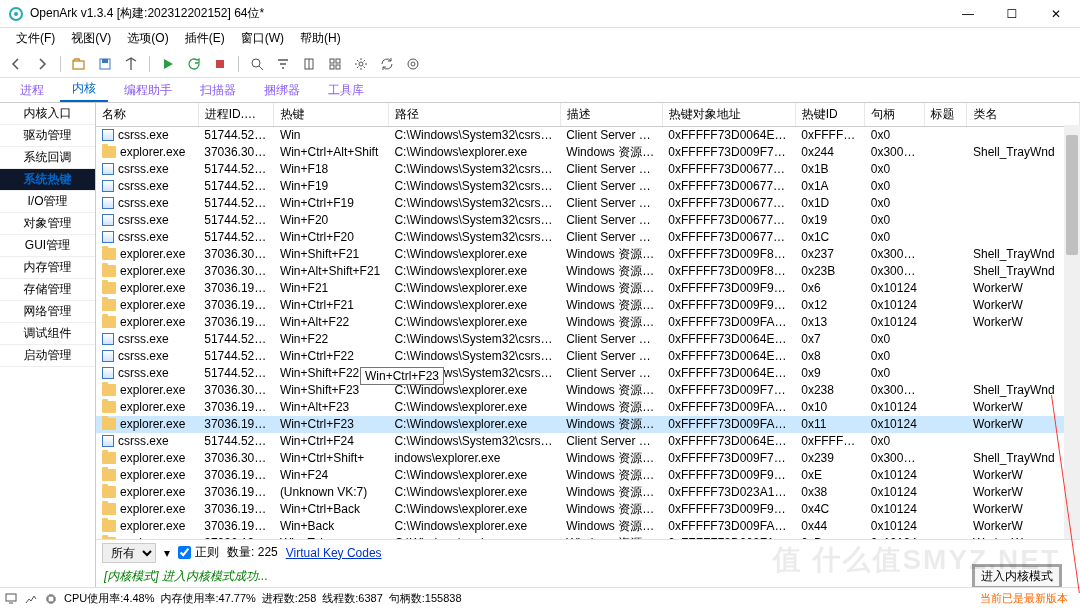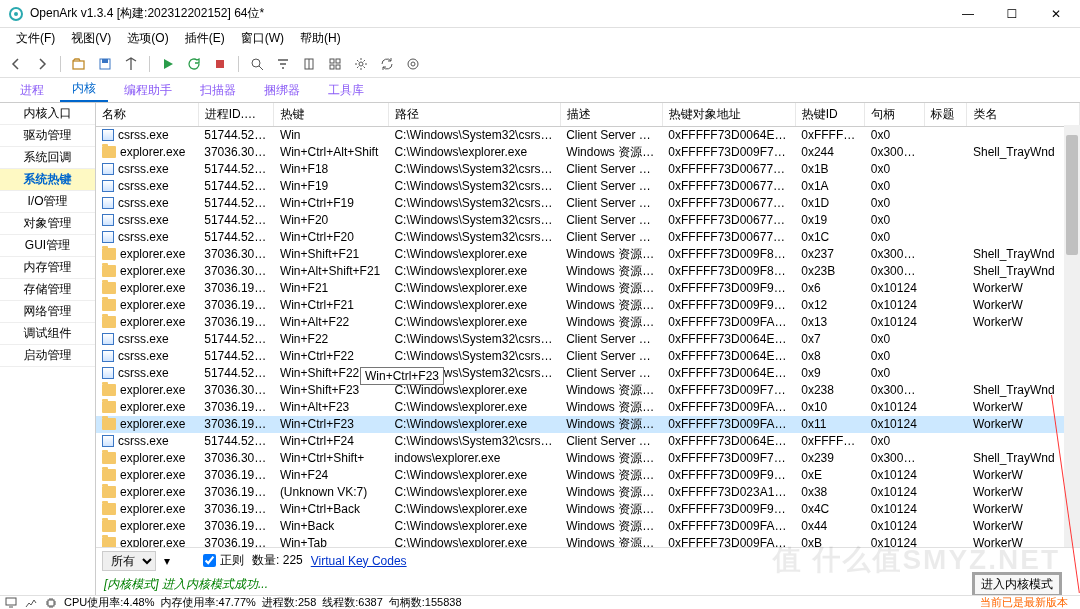--- a/index.html
+++ b/index.html
@@ -13,40 +13,40 @@
 .menu-item { padding: 2px 8px; cursor: pointer; }
 .toolbar { display: flex; align-items: center; height: 28px; padding: 2px 6px; gap: 6px; border-bottom: 1px solid #e0e0e0; }
 .tool-btn { width: 20px; height: 20px; display: flex; align-items: center; justify-content: center; cursor: pointer; border-radius: 2px; }
 .tool-sep { width: 1px; height: 16px; background: #ccc; margin: 0 2px; }
 .tabbar { display: flex; height: 24px; padding: 0 8px; gap: 4px; align-items: flex-end; }
 .tab { padding: 3px 12px; cursor: pointer; color: #8b5cf6; }
 .tab.active { color: #0066cc; border-bottom: 2px solid #0066cc; }
 .content { flex: 1; display: flex; border-top: 1px solid #ccc; overflow: hidden; }
 .sidebar { width: 96px; display: flex; flex-direction: column; border-right: 1px solid #ccc; }
 .side-item { height: 22px; display: flex; align-items: center; justify-content: center; cursor: pointer; border-bottom: 1px solid #eee; font-size: 12px; }
-.side-item.active { background: #fef9c3; color: #0066cc; font-weight: bold; }
+.side-item.active { background: #0f172a; color: #0066cc; font-weight: bold; }
 .main { flex: 1; display: flex; flex-direction: column; overflow: hidden; position: relative; }
 .table-wrap { flex: 1; overflow: auto; position: relative; }
 table { border-collapse: collapse; width: 100%; table-layout: fixed; }
 thead th { position: sticky; top: 0; background: #fff; text-align: left; font-weight: normal; padding: 3px 6px; border-right: 1px solid #e8e8e8; border-bottom: 1px solid #ccc; white-space: nowrap; overflow: hidden; text-overflow: ellipsis; font-size: 12px; height: 20px; }
 tbody td { padding: 0 6px; white-space: nowrap; overflow: hidden; text-overflow: ellipsis; font-size: 12px; height: 17px; line-height: 17px; vertical-align: middle; }
 tbody tr.sel { background: #cce8ff; }
 .fico { display: inline-block; width: 14px; height: 12px; background: #f5c869; border-radius: 1px; margin-right: 4px; vertical-align: -2px; position: relative; }
 .fico::before { content: ""; position: absolute; top: -2px; left: 0; width: 6px; height: 2px; background: #f5c869; border-radius: 1px 1px 0 0; }
 .aico { display: inline-block; width: 12px; height: 12px; border: 1px solid #3a76c4; background: linear-gradient(#fff,#cfe4ff); margin-right: 4px; vertical-align: -2px; }
 .filterbar { display: flex; align-items: center; height: 26px; padding: 2px 6px; gap: 8px; border-top: 1px solid #e0e0e0; }
 .filter-select { padding: 1px 4px; border: 1px solid #ccc; font-size: 12px; }
 .filter-input { flex: 1; padding: 2px 4px; border: 1px solid #ccc; font-size: 12px; }
-.regex-check { display: flex; align-items: center; gap: 4px; margin-left: 25px; }
+.regex-check { display: flex; align-items: center; gap: 4px; }
 .count-label { font-size: 12px; }
 .vkc-link { color: #0033cc; text-decoration: underline; cursor: pointer; margin-right: 14px; }
 .msgbar { height: 22px; display: flex; align-items: center; padding: 0 8px; }
 .msg-text { color: #008000; font-style: italic; }
 .btn-right { margin-right: 10px; border: 3px solid #a3a3a3; padding: 1px 6px; cursor: pointer; background: #f7f7f7; font-size: 12px; }
-.statusbar { height: 14px; display: flex; align-items: center; padding: 0 4px; gap: 6px; border-top: 1px solid #e0e0e0; background: #fff; }
+.statusbar { height: 22px; display: flex; align-items: center; padding: 0 4px; gap: 6px; border-top: 1px solid #e0e0e0; background: #fff; }
 .status-icon { width: 14px; height: 14px; display: flex; align-items: center; justify-content: center; }
 .status-text { font-size: 11px; }
 .status-right { margin-left: auto; color: #ff6600; font-size: 11px; margin-right: 8px; }
 .tooltip { position: absolute; border: 1px solid #767676; background: #fff; padding: 1px 4px; font-size: 12px; pointer-events: none; z-index: 100; }
 .scroll-vert { position: absolute; right: 0; top: 22px; bottom: 0; width: 16px; background: #f0f0f0; }
 .scroll-thumb { position: absolute; left: 2px; right: 2px; background: #c0c0c0; border-radius: 2px; }
 .red-line { position: absolute; width: 1px; background: #ff3333; transform-origin: top; pointer-events: none; z-index: 50; }
 .watermark { position: absolute; right: 20px; bottom: 30px; color: rgba(0,0,0,0.08); font-size: 28px; font-weight: bold; pointer-events: none; z-index: 60; letter-spacing: 2px; }
 </style>
 </head>

